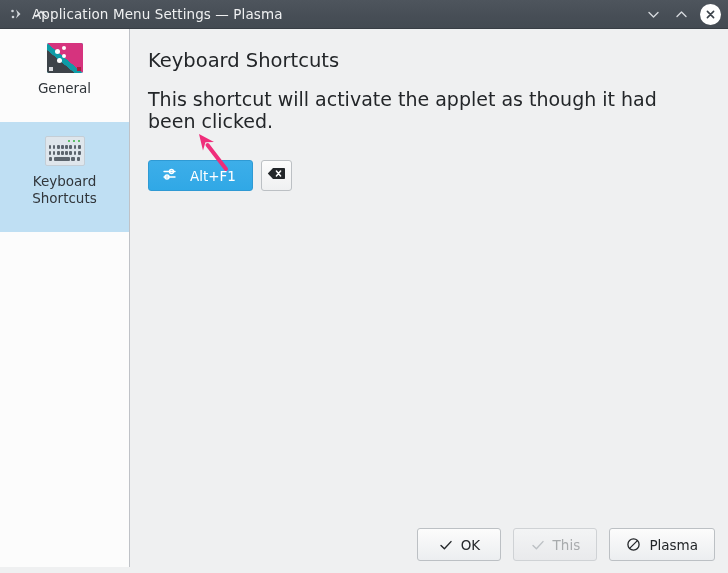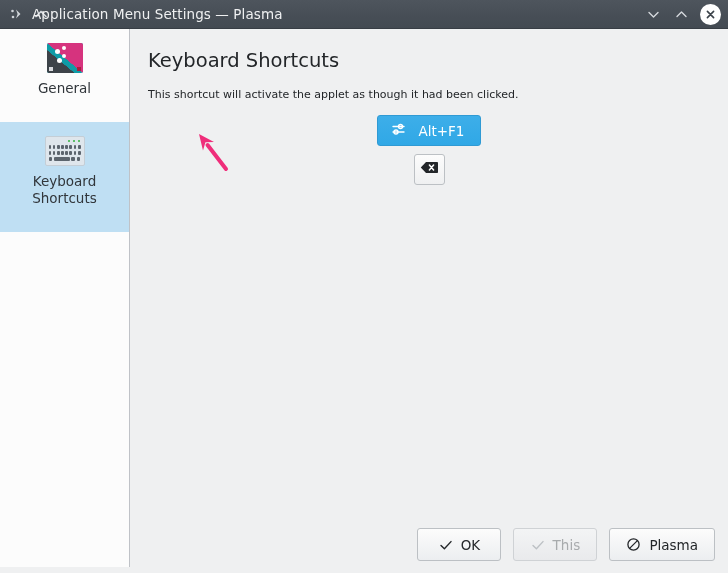--- a/index.html
+++ b/index.html
@@ -176,29 +176,28 @@
     box-sizing: border-box;
   }
   .page-title {
     font-size: 19.5px;
     color: #232629;
     margin: 0 0 15px 0;
     font-weight: normal;
     line-height: 24px;
   }
   .desc {
-    font-size: 11px;
+    font-size: 19px;
     color: #232629;
-    margin: 0 0 14px 0;
+    margin: 0 0 28px 0;
   }
   .shortcut-row {
     display: flex;
     align-items: center;
     gap: 8px;
-    flex-direction: column;
   }
   .shortcut-btn {
     height: 31px;
     background: linear-gradient(to bottom, #3daee9 0%, #30a8e6 100%);
     border: 1px solid #2f9ad4;
     border-radius: 3px;
     color: #ffffff;
     font-size: 13.5px;
     display: flex;
     align-items: center;

